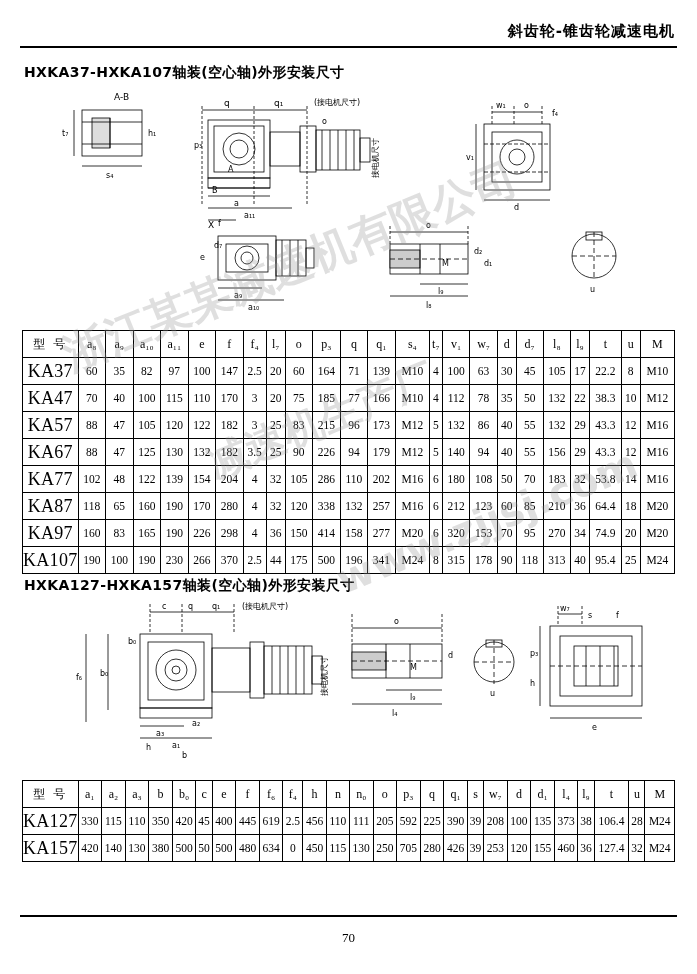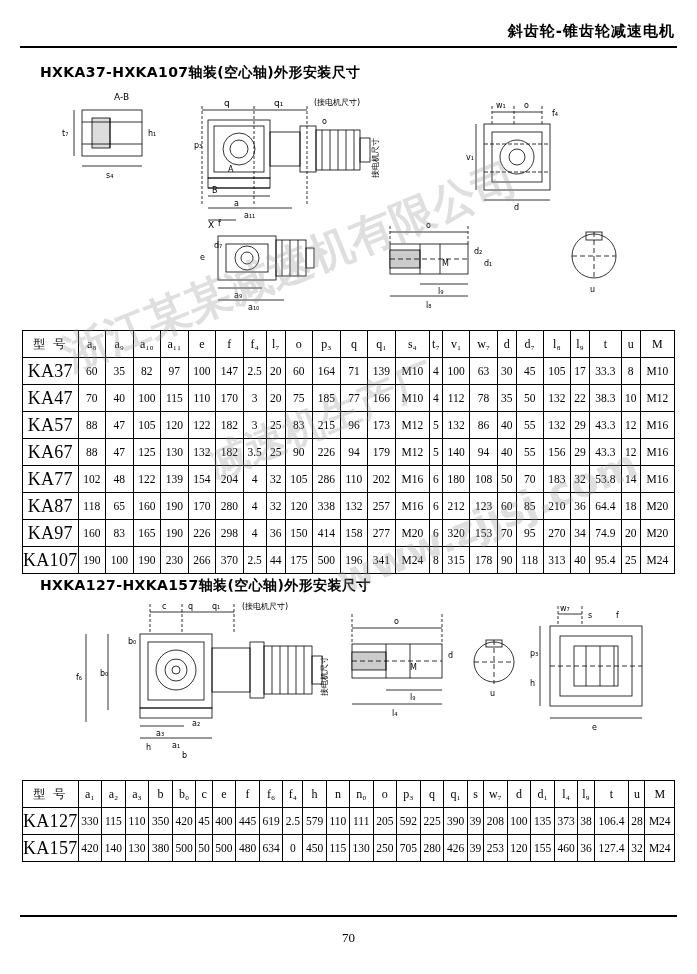--- a/index.html
+++ b/index.html
@@ -36,21 +36,20 @@
     top: 46px;
     border-bottom: 2px solid #000;
   }
   .section-title {
     position: absolute;
     left: 24px;
     font-size: 14px;
     font-weight: bold;
     font-family: "DejaVu Sans", sans-serif;
     letter-spacing: 0.4px;
-    margin-left: 16px;
   }
   #title1 { top: 64px; }
   #title2 { top: 577px; }
 
   .figure {
     position: absolute;
     left: 22px;
     right: 22px;
     border: 0;
   }
@@ -322,21 +321,21 @@
         <td>71</td>
         <td>139</td>
         <td>M10</td>
         <td>4</td>
         <td>100</td>
         <td>63</td>
         <td>30</td>
         <td>45</td>
         <td>105</td>
         <td>17</td>
-        <td>33.3</td>
+        <td>22.2</td>
         <td>8</td>
         <td>M10</td>
       </tr>
       <tr>
         <td class="col-model">KA47</td>
         <td>70</td>
         <td>40</td>
         <td>100</td>
         <td>115</td>
         <td>110</td>
@@ -648,21 +647,21 @@
         <td>330</td>
         <td>115</td>
         <td>110</td>
         <td>350</td>
         <td>420</td>
         <td>45</td>
         <td>400</td>
         <td>445</td>
         <td>619</td>
         <td>2.5</td>
-        <td>579</td>
+        <td>456</td>
         <td>110</td>
         <td>111</td>
         <td>205</td>
         <td>592</td>
         <td>225</td>
         <td>390</td>
         <td>39</td>
         <td>208</td>
         <td>100</td>
         <td>135</td>

